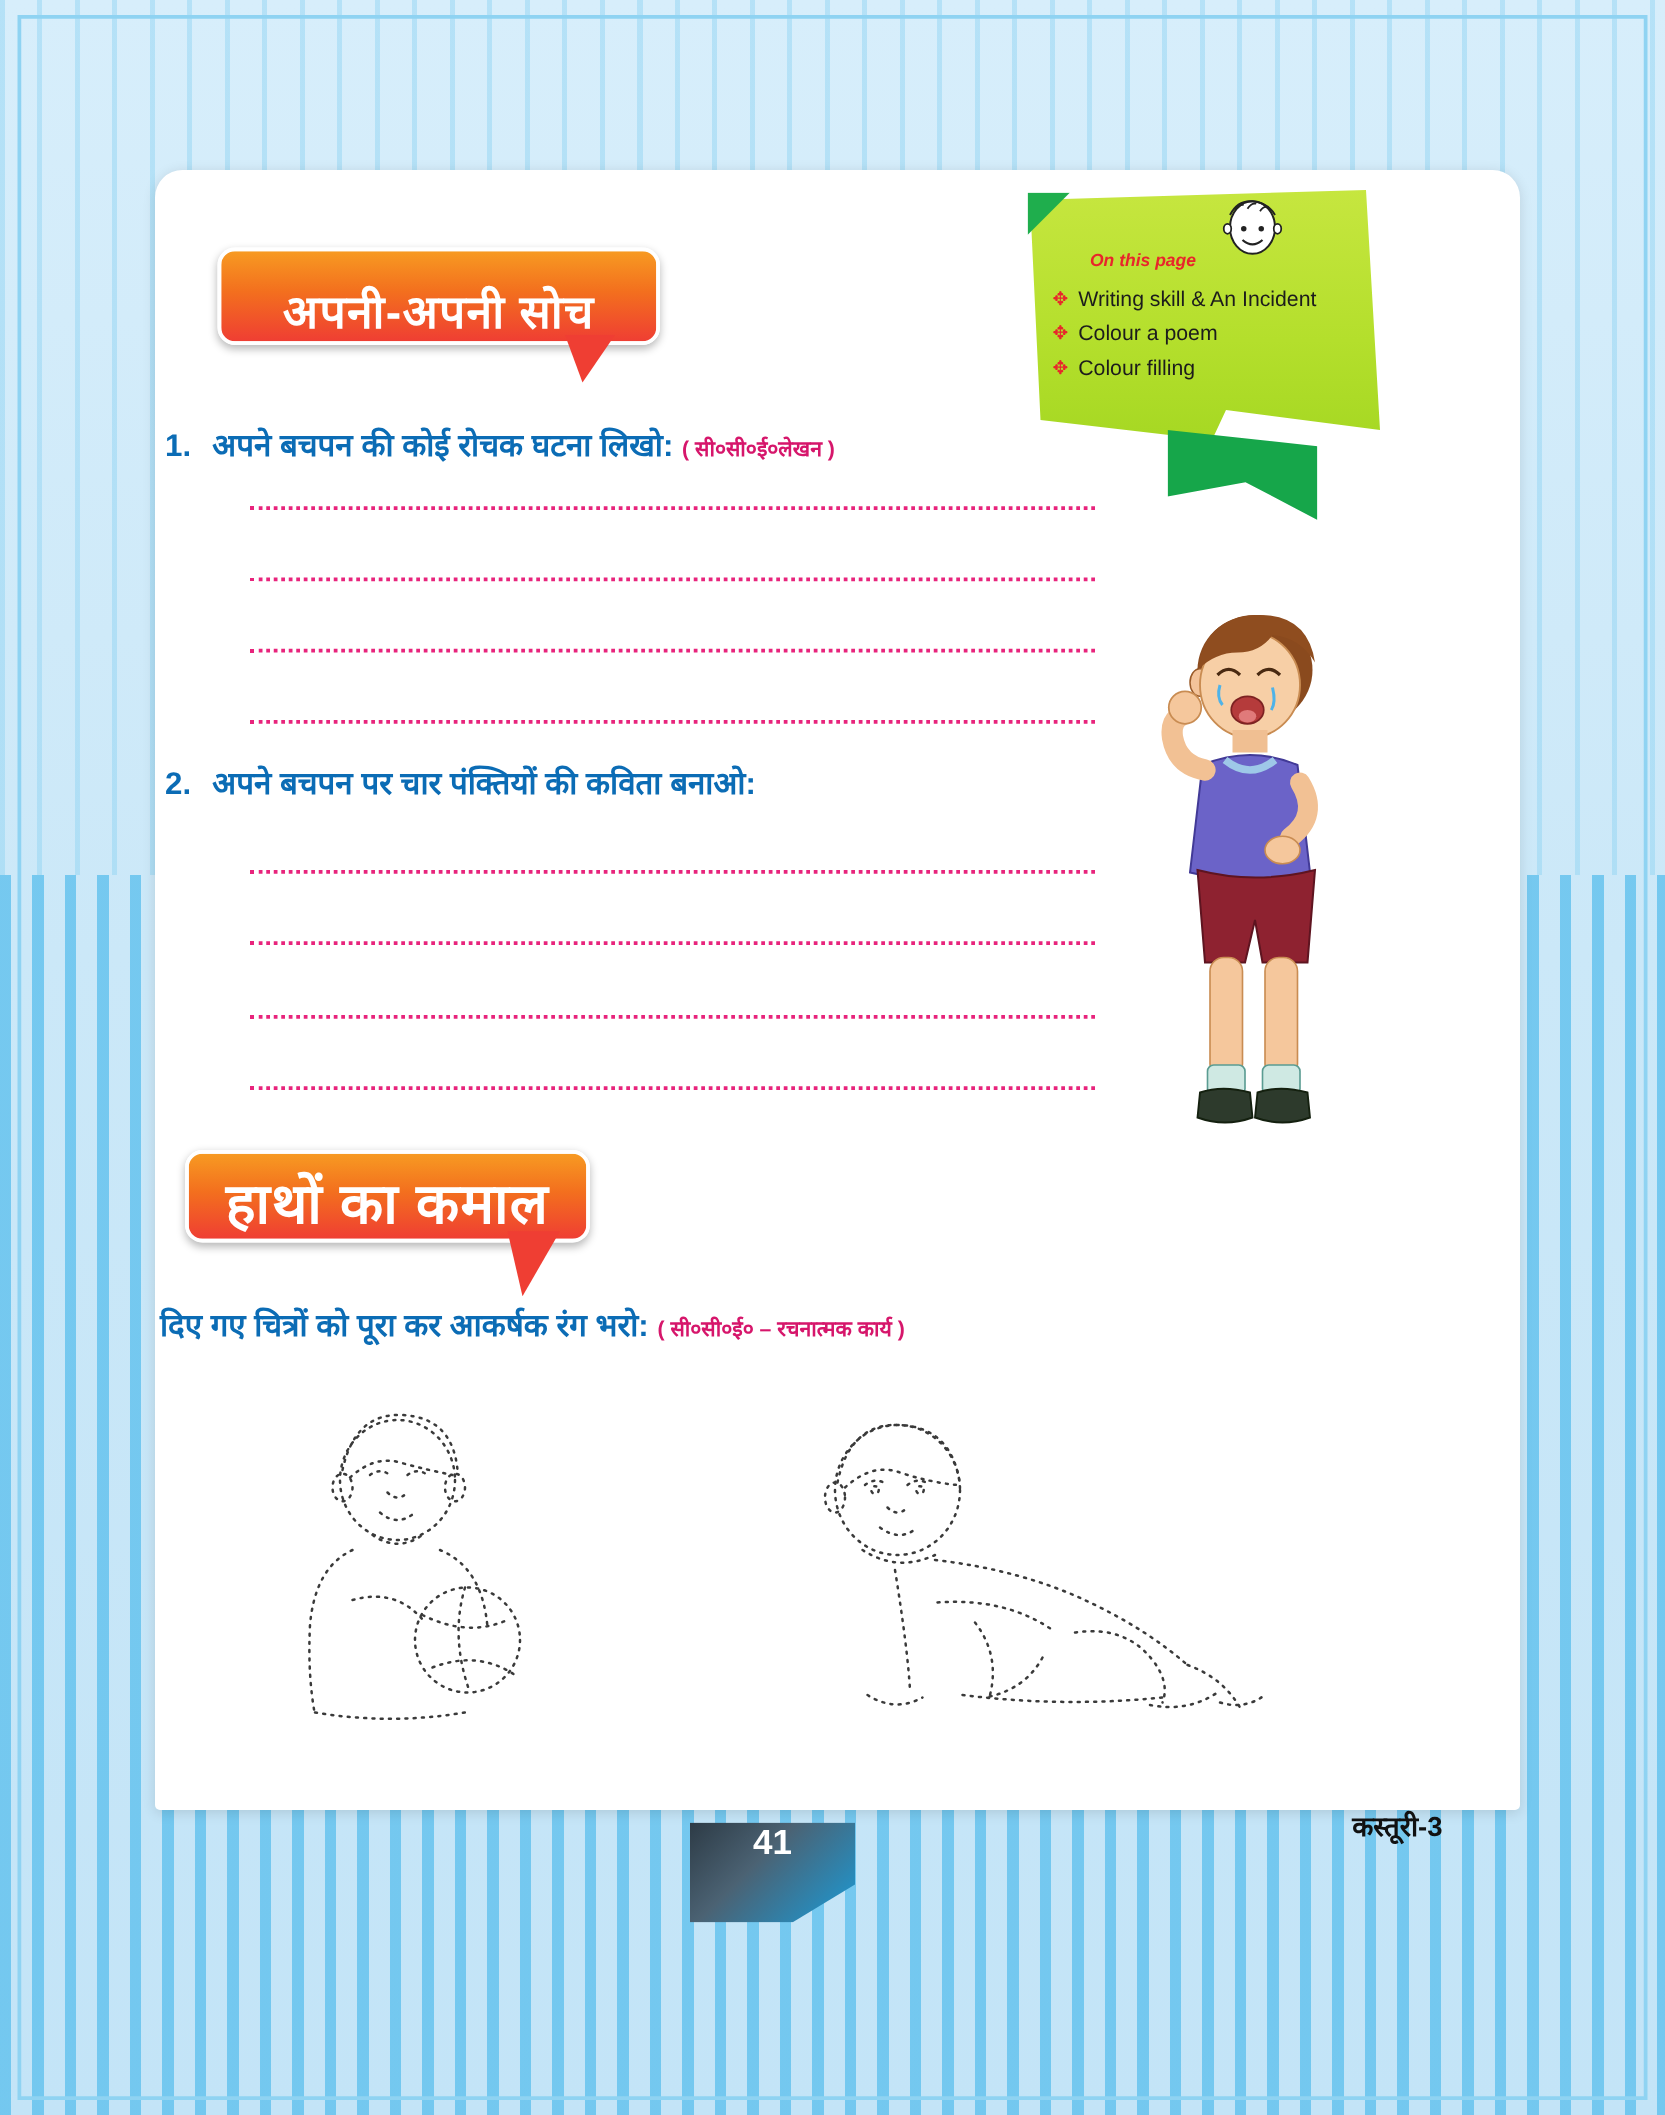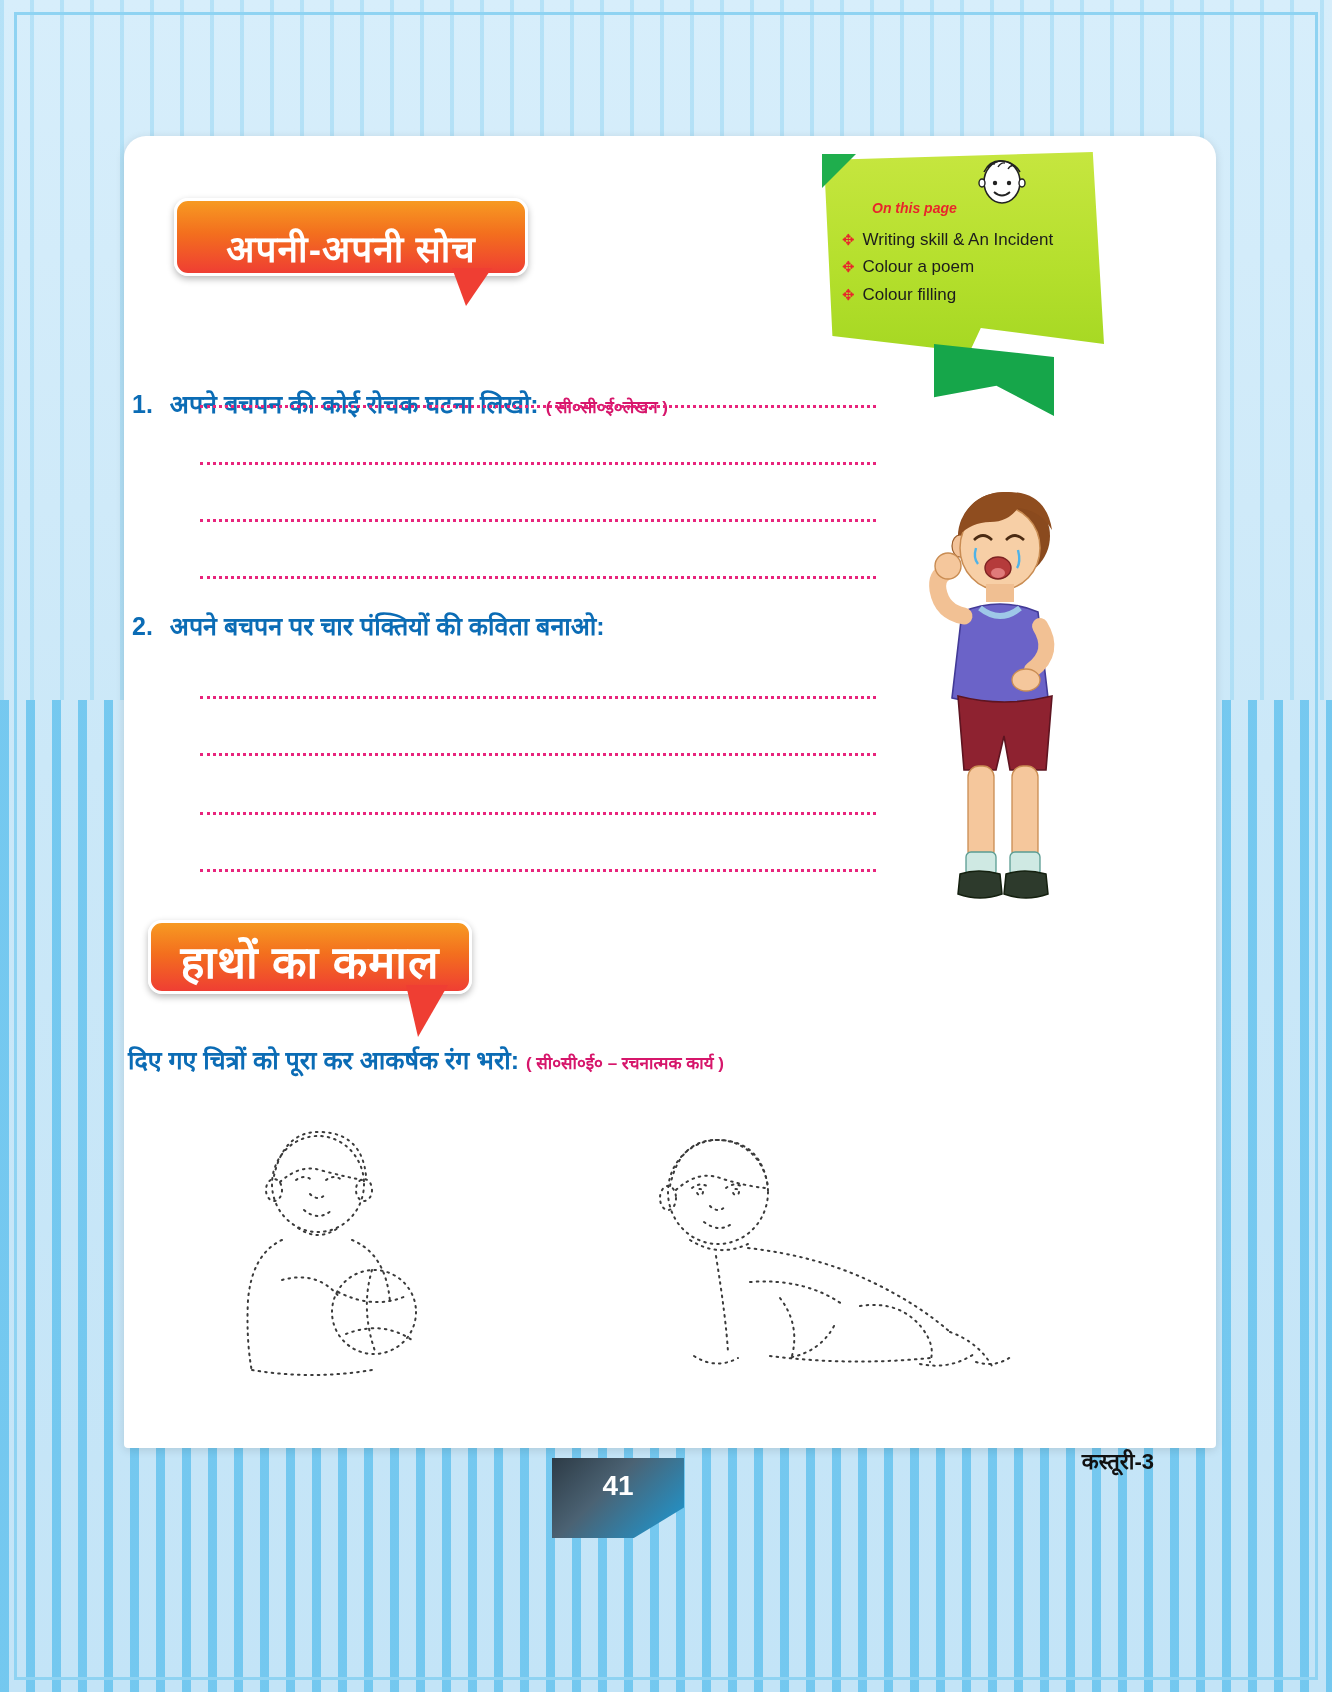--- a/index.html
+++ b/index.html
@@ -192,21 +192,21 @@
   }
 
   
   .qline {
     position: absolute;
     color: #0b6cb5;
     font-weight: bold;
     font-size: 25px;
     white-space: nowrap;
   }
-  .q1 { left: 132px; top: 338px; margin-top: 48px; }
+  .q1 { left: 132px; top: 338px; }
   .q2 { left: 132px; top: 608px; }
   .q3 { left: 128px; top: 1042px; }
   .qsub {
     color: #d6166b;
     font-size: 17px;
     font-weight: bold;
   }
   .q-num { margin-right: 10px; }
 
   
@@ -247,21 +247,21 @@
     width: 132px;
     height: 80px;
     background: linear-gradient(135deg, #2d3b46 0%, #4b6273 40%, #1a9bd7 100%);
     clip-path: polygon(0 0, 100% 0, 100% 62%, 62% 100%, 0 100%);
     color: #ffffff;
     font-weight: bold;
     font-size: 28px;
     display: flex;
     align-items: flex-start;
     justify-content: center;
-    padding-top: 12px;
+    padding-top: 0;
     box-sizing: border-box;
   }
   .book-label {
     position: absolute;
     right: 178px;
     top: 1445px;
     color: #111111;
     font-weight: bold;
     font-size: 22px;
   }

